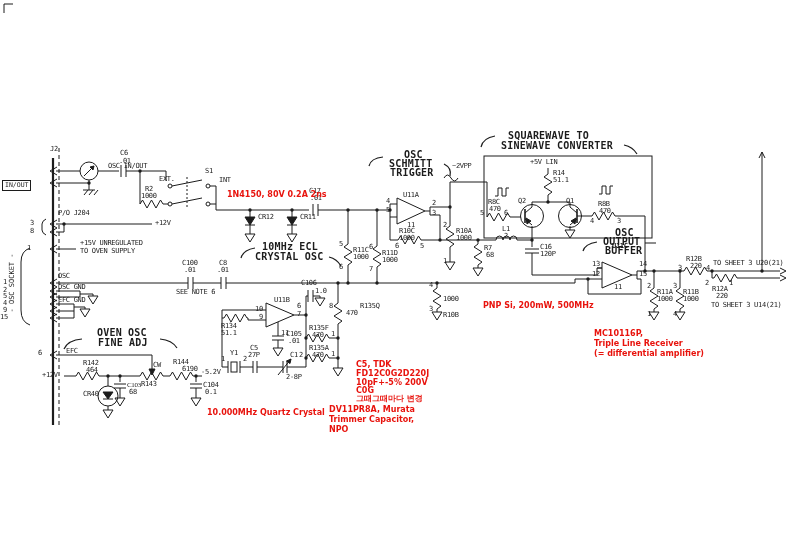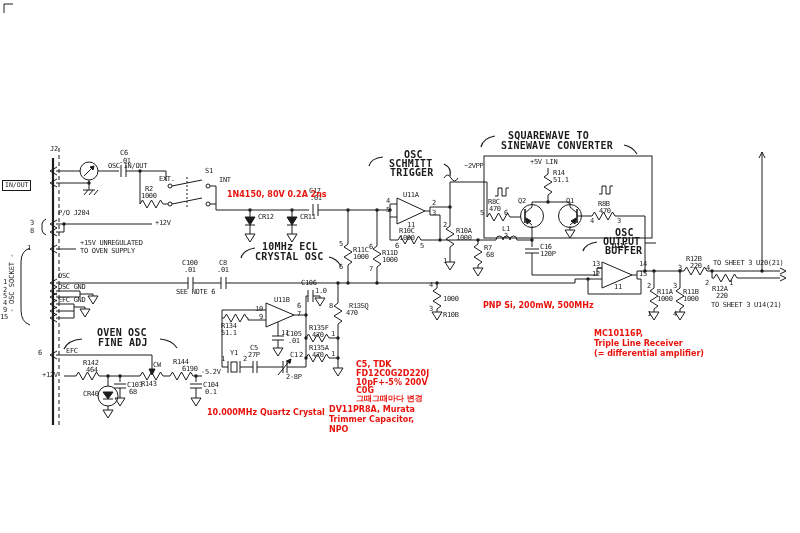--- a/index.html
+++ b/index.html
@@ -268,21 +268,21 @@
       <span class="lbl" style="left: 339px; top: 241px;">5</span>
       <span class="lbl" style="left: 339px; top: 264px;">6</span>
       <span class="lbl" style="left: 382px; top: 250px;">R11D</span>
       <span class="lbl" style="left: 382px; top: 257px;">1000</span>
       <span class="lbl" style="left: 369px; top: 244px;">6</span>
       <span class="lbl" style="left: 369px; top: 266px;">7</span>
       <span class="lbl" style="left: 456px; top: 228px;">R10A</span>
       <span class="lbl" style="left: 456px; top: 235px;">1000</span>
       <span class="lbl" style="left: 443px; top: 222px;">2</span>
       <span class="lbl" style="left: 443px; top: 258px;">1</span>
-      <span class="lbl" style="left: 464px; top: 163px; font-family: Liberation Mono, monospace;">~2VPP</span>
+      <span class="lbl" style="left: 452px; top: 163px; font-family: Liberation Mono, monospace;">~2VPP</span>
       <span class="lbl" style="left: 443px; top: 289px; margin-top: 23px;">R10B</span>
       <span class="lbl" style="left: 443px; top: 296px;">1000</span>
       <span class="lbl" style="left: 429px; top: 282px;">4</span>
       <span class="lbl" style="left: 429px; top: 306px;">3</span>
       <span class="lbl" style="left: 530px; top: 159px;">+5V LIN</span>
       <span class="lbl" style="left: 553px; top: 170px;">R14</span>
       <span class="lbl" style="left: 553px; top: 177px;">51.1</span>
       <span class="lbl" style="left: 518px; top: 198px;">Q2</span>
       <span class="lbl" style="left: 566px; top: 198px;">Q1</span>
       <span class="lbl" style="left: 488px; top: 199px;">R8C</span>
@@ -336,34 +336,34 @@
       <span class="lbl" style="left: 221px; top: 330px;">51.1</span>
       <span class="lbl" style="left: 286px; top: 331px;">C105</span>
       <span class="lbl" style="left: 288px; top: 338px;">.01</span>
       <span class="lbl" style="left: 309px; top: 325px;">R135F</span>
       <span class="lbl" style="left: 312px; top: 332px;">470</span>
       <span class="lbl" style="left: 331px; top: 331px;">1</span>
       <span class="lbl" style="left: 309px; top: 345px;">R135A</span>
       <span class="lbl" style="left: 312px; top: 352px;">470</span>
       <span class="lbl" style="left: 299px; top: 352px;">2</span>
       <span class="lbl" style="left: 331px; top: 351px;">1</span>
-      <span class="lbl" style="left: 349px; top: 303px; font-family: Liberation Mono, monospace;">R135Q</span>
+      <span class="lbl" style="left: 360px; top: 303px;">R135Q</span>
       <span class="lbl" style="left: 346px; top: 310px;">470</span>
       <span class="lbl" style="left: 230px; top: 350px;">Y1</span>
       <span class="lbl" style="left: 221px; top: 356px;">1</span>
       <span class="lbl" style="left: 243px; top: 356px;">2</span>
       <span class="lbl" style="left: 250px; top: 345px;">C5</span>
       <span class="lbl" style="left: 248px; top: 352px;">27P</span>
       <span class="lbl" style="left: 290px; top: 352px;">C1</span>
       <span class="lbl" style="left: 286px; top: 374px;">2-8P</span>
       <span class="lbl" style="left: 83px; top: 360px;">R142</span>
       <span class="lbl" style="left: 86px; top: 367px;">464</span>
       <span class="lbl" style="left: 42px; top: 372px;">+12V</span>
       <span class="lbl" style="left: 83px; top: 391px;">CR40</span>
-      <span class="lbl" style="left: 127px; top: 382px;">C103</span>
+      <span class="lbl" style="left: 127px; top: 382px; font-family: Liberation Serif, serif;">C103</span>
       <span class="lbl" style="left: 129px; top: 389px;">68</span>
       <span class="lbl" style="left: 153px; top: 362px;">CW</span>
       <span class="lbl" style="left: 141px; top: 381px;">R143</span>
       <span class="lbl" style="left: 173px; top: 359px;">R144</span>
       <span class="lbl" style="left: 182px; top: 366px;">6190</span>
       <span class="lbl" style="left: 201px; top: 369px;">-5.2V</span>
       <span class="lbl" style="left: 203px; top: 382px;">C104</span>
       <span class="lbl" style="left: 205px; top: 389px;">0.1</span>
       <span class="ttl" style="left: 404px; top: 150px;">OSC</span>
       <span class="ttl" style="left: 389px; top: 159px;">SCHMITT</span>

